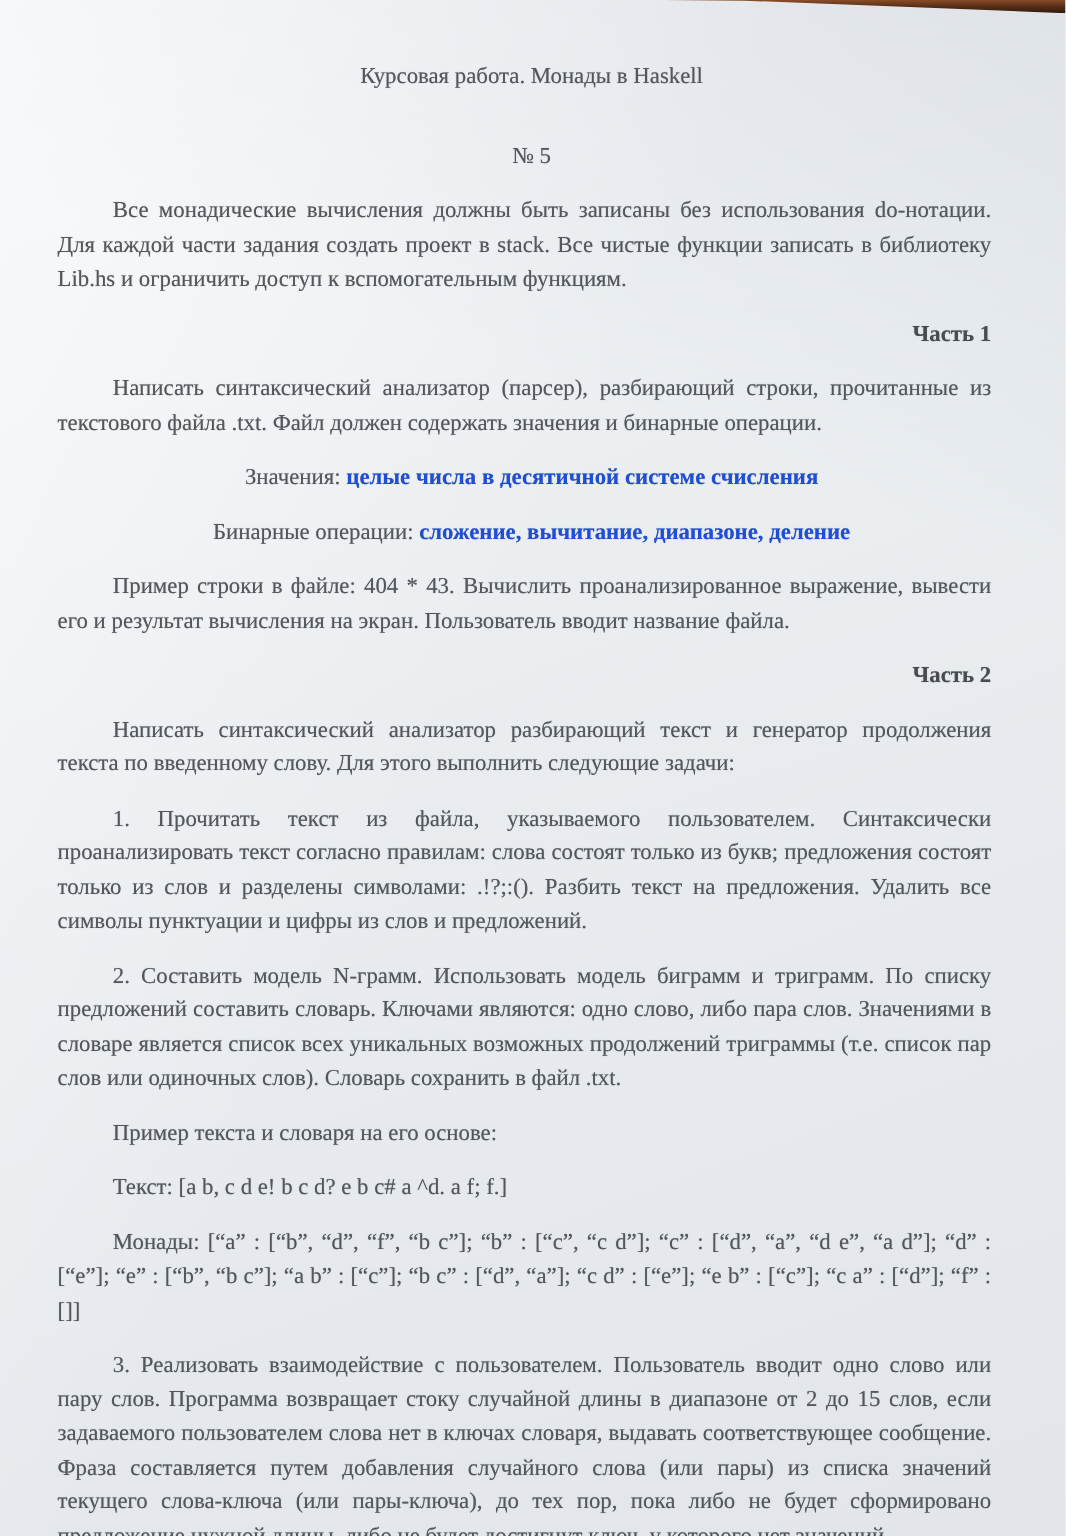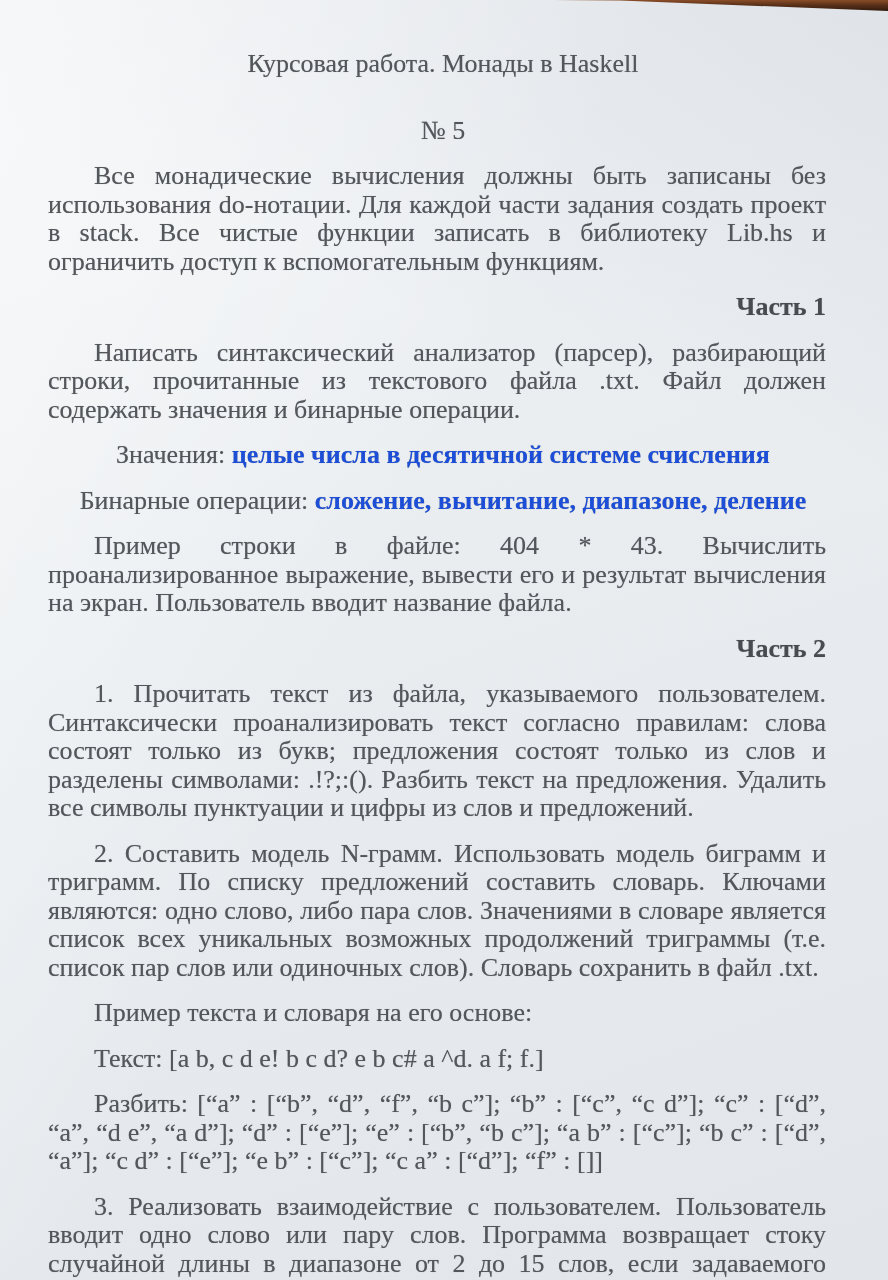--- a/index.html
+++ b/index.html
@@ -20,21 +20,21 @@
     width: 335px; height: 11px;
     clip-path: polygon(0 0, 100% 0, 100% 100%, 20% 5%);
     background: linear-gradient(180deg, #8a4d27 0%, #5a3119 45%, #30190c 100%);
   }
   .page {
     position: relative;
     box-sizing: border-box;
     width: 888px; height: 1280px;
     padding: 50px 50px 0 48px;
     color: #53575b;
-    font-size: 26px;
+    font-size: 19px;
     line-height: 28.5px;
     text-shadow: 0 0 0.7px rgba(83,87,91,0.55);
   }
   .para {
     margin: 0 12px 17px 0;
     text-align: justify;
     text-indent: 46px;
   }
   .center {
     margin: 0 0 17px 0;
@@ -70,26 +70,27 @@
   <p class="para">Написать синтаксический анализатор (парсер), разбирающий строки, прочитанные из текстового файла .txt. Файл должен содержать значения и бинарные операции.</p>
 
   <p class="center"><span>Значения: </span><b>целые числа в десятичной системе счисления</b></p>
 
   <p class="center"><span>Бинарные операции: </span><b>сложение, вычитание, диапазоне, деление</b></p>
 
   <p class="para">Пример строки в файле: 404 * 43. Вычислить проанализированное выражение, вывести его и результат вычисления на экран. Пользователь вводит название файла.</p>
 
   <p class="para heading">Часть 2</p>
 
+  <p class="para">Написать синтаксический анализатор разбирающий текст и генератор продолжения текста по введенному слову. Для этого выполнить следующие задачи:</p>
 
   <p class="para">1. Прочитать текст из файла, указываемого пользователем. Синтаксически проанализировать текст согласно правилам: слова состоят только из букв; предложения состоят только из слов и разделены символами: .!?;:(). Разбить текст на предложения. Удалить все символы пунктуации и цифры из слов и предложений.</p>
 
   <p class="para">2. Составить модель N-грамм. Использовать модель биграмм и триграмм. По списку предложений составить словарь. Ключами являются: одно слово, либо пара слов. Значениями в словаре является список всех уникальных возможных продолжений триграммы (т.е. список пар слов или одиночных слов). Словарь сохранить в файл .txt.</p>
 
   <p class="para">Пример текста и словаря на его основе:</p>
 
   <p class="para">Текст: [a b, c d e! b c d? e b c# a ^d. a f; f.]</p>
 
-  <p class="para">Разбить: [“a” : [“b”, “d”, “f”, “b c”]; “b” : [“c”, “c d”]; “c” : [“d”, “a”, “d e”, “a d”]; “d” : [“e”]; “e” : [“b”, “b c”]; “a b” : [“c”]; “b c” : [“d”, “a”]; “c d” : [“e”]; “e b” : [“c”]; “c a” : [“d”]; “f” : []]</p>
+  <p class="para">Монады: [“a” : [“b”, “d”, “f”, “b c”]; “b” : [“c”, “c d”]; “c” : [“d”, “a”, “d e”, “a d”]; “d” : [“e”]; “e” : [“b”, “b c”]; “a b” : [“c”]; “b c” : [“d”, “a”]; “c d” : [“e”]; “e b” : [“c”]; “c a” : [“d”]; “f” : []]</p>
 
   <p class="para">3. Реализовать взаимодействие с пользователем. Пользователь вводит одно слово или пару слов. Программа возвращает стоку случайной длины в диапазоне от 2 до 15 слов, если задаваемого пользователем слова нет в ключах словаря, выдавать соответствующее сообщение. Фраза составляется путем добавления случайного слова (или пары) из списка значений текущего слова-ключа (или пары-ключа), до тех пор, пока либо не будет сформировано предложение нужной длины, либо не будет достигнут ключ, у которого нет значений.</p>
 
 </div>
 
 </body></html>

